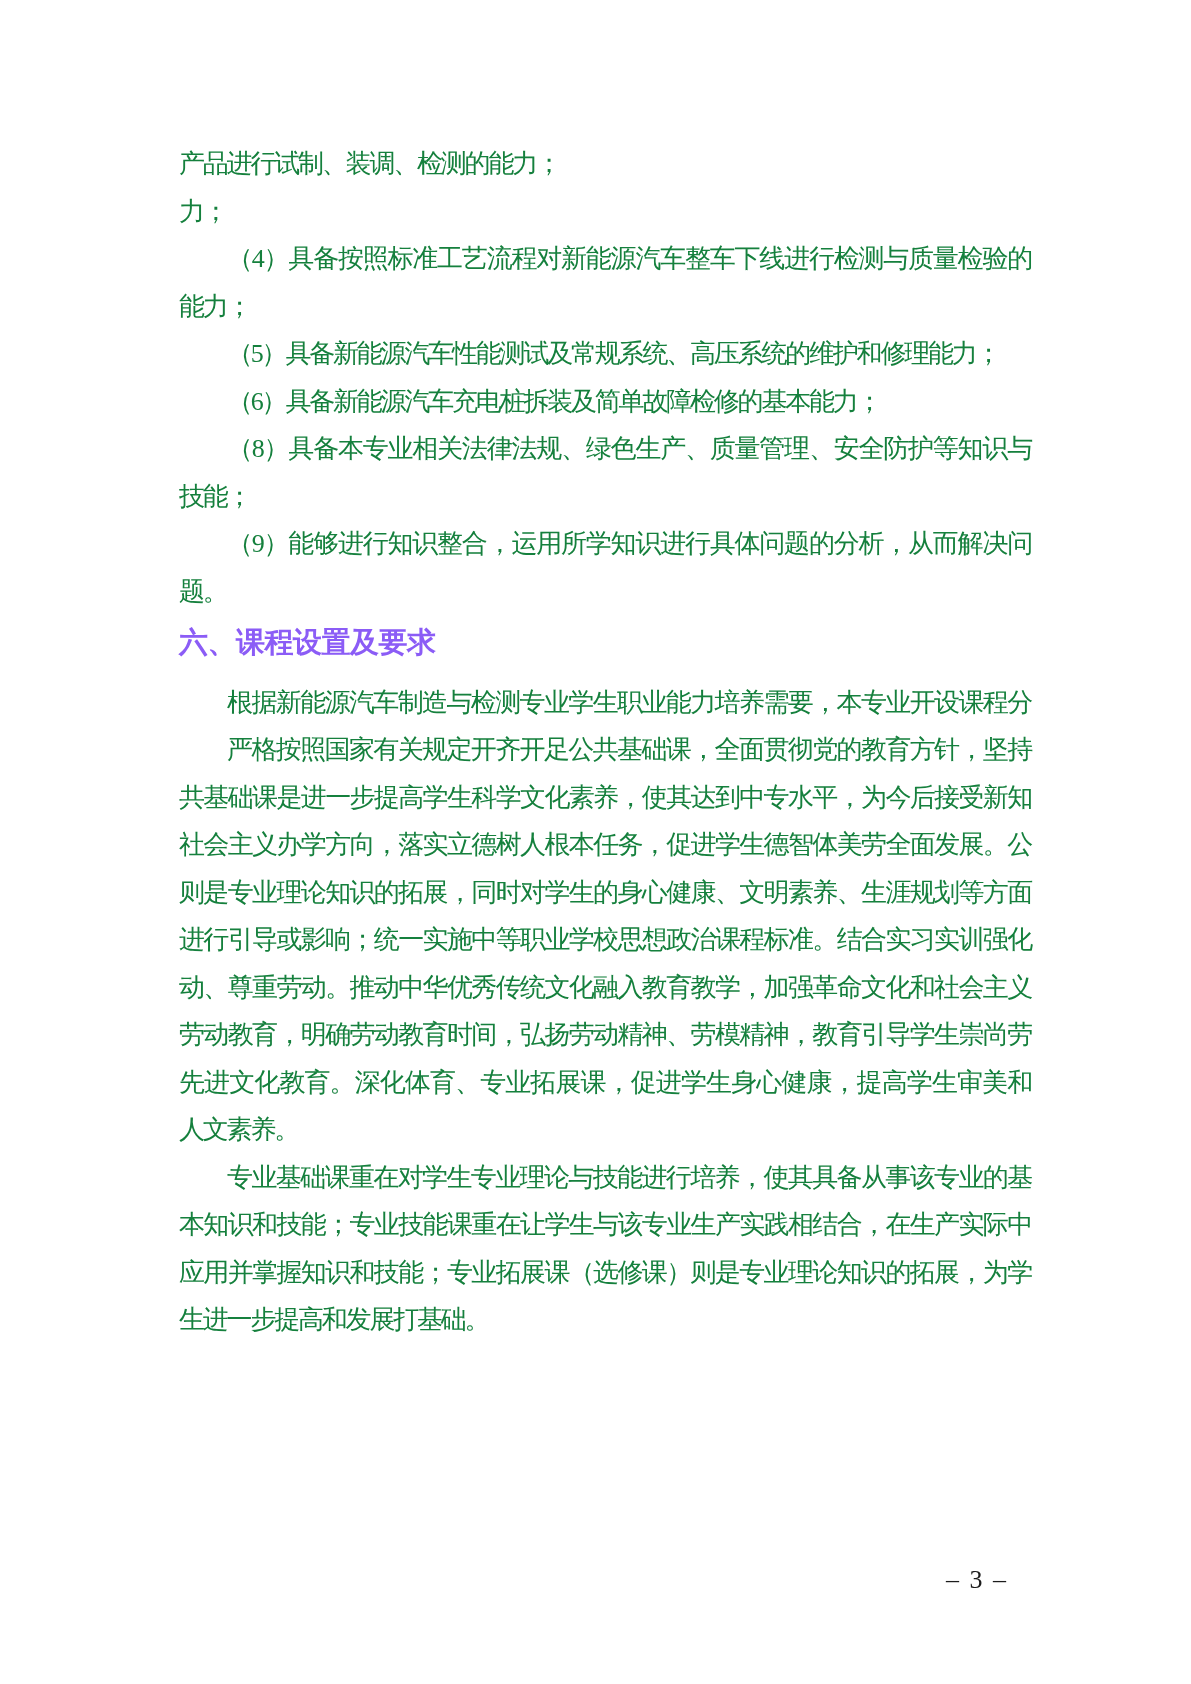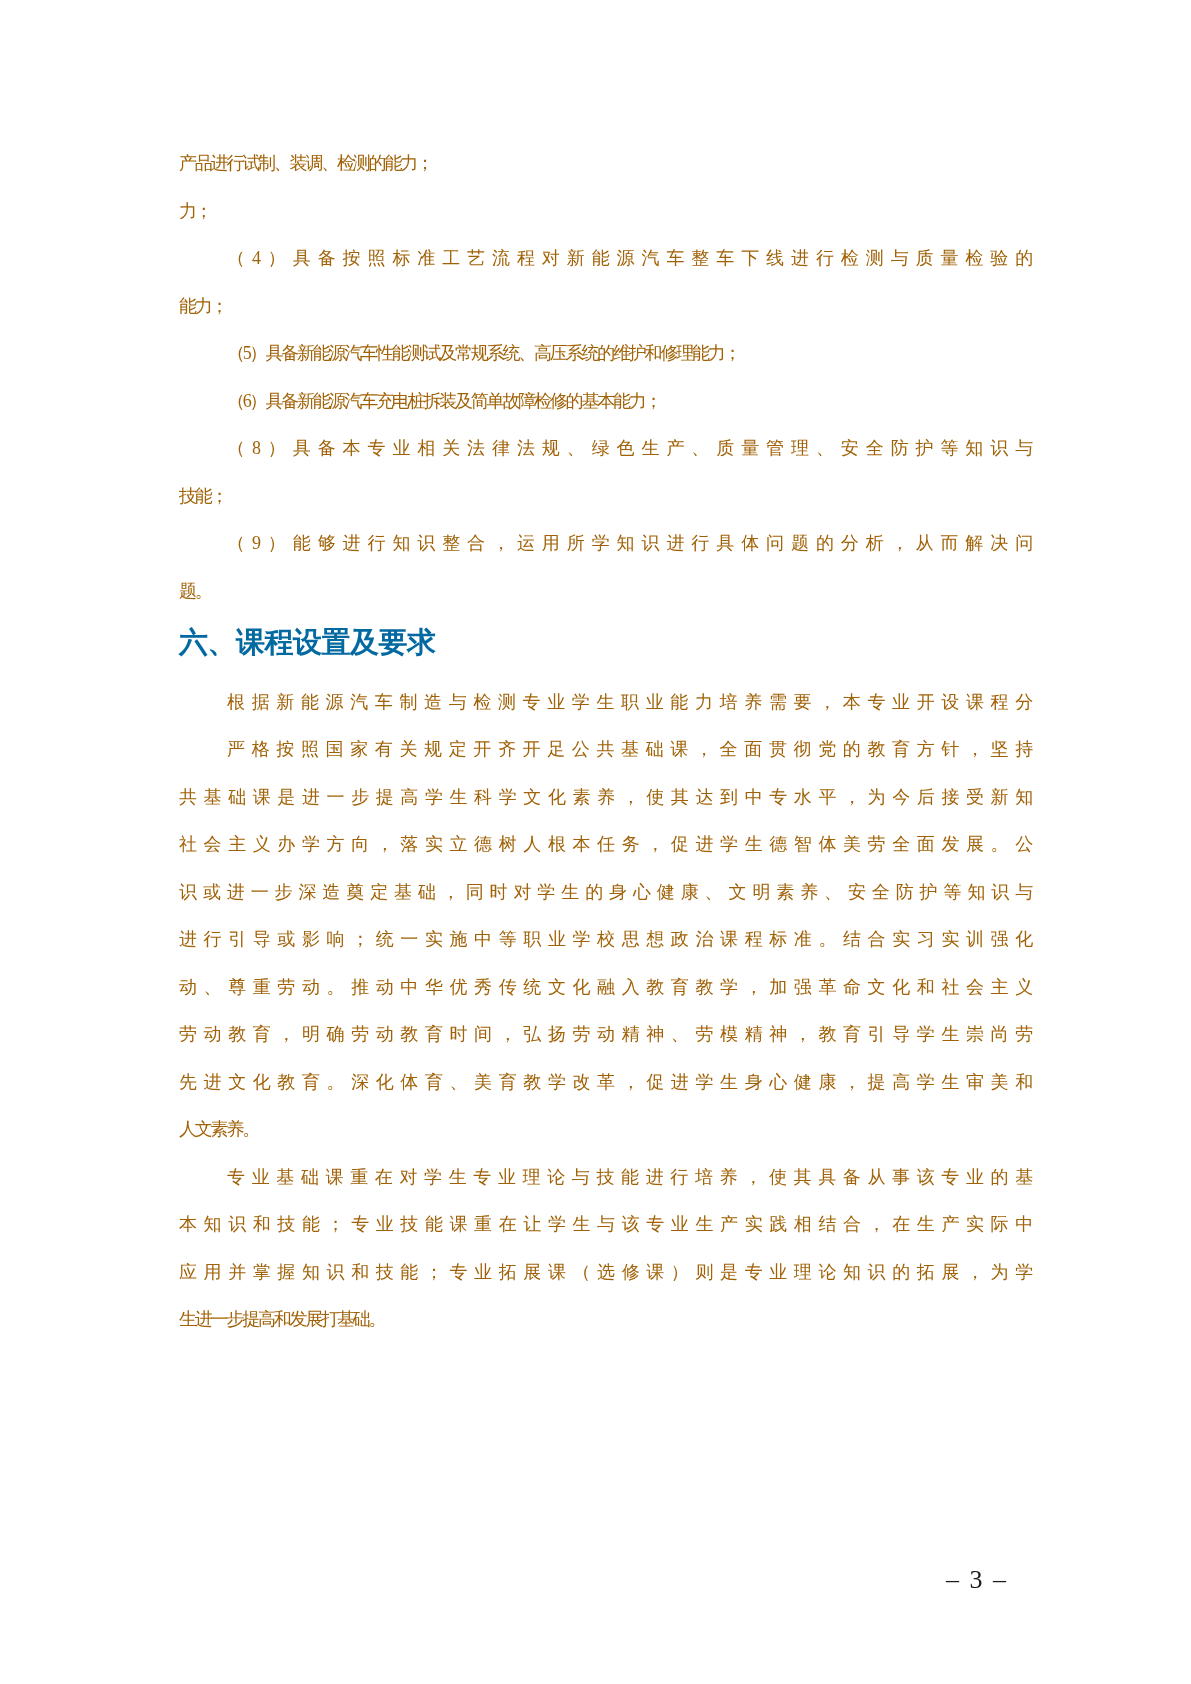--- a/index.html
+++ b/index.html
@@ -17,38 +17,38 @@
     font-family: "Liberation Serif", "DejaVu Serif", serif;
   }
   .content {
     position: absolute;
     left: 179px;
     top: 140px;
     width: 852px;
   }
   .para { margin: 0; }
   .ln {
-    font-size: 18px;
+    font-size: 26px;
     line-height: 47.5px;
     letter-spacing: -2.2px;
-    color: #a16207;
+    color: #15803d;
     text-align: justify;
     text-align-last: justify;
     white-space: normal;
   }
   .ln.first { text-indent: 48px; }
   .ln.end   { text-align-last: left; }
   .ln.tight { letter-spacing: -3.4px; }
   .heading {
     font-family: "Liberation Sans", "DejaVu Sans", sans-serif;
     font-weight: 700;
     font-size: 29px;
     line-height: 47.5px;
     letter-spacing: -0.5px;
-    color: #0369a1;
+    color: #8b5cf6;
     margin: 4px 0 12px 0;
   }
   .page-number {
     position: absolute;
     top: 1565px;
     right: 183px;
     font-size: 26px;
     letter-spacing: 2px;
     color: #1c1c1c;
   }
@@ -94,25 +94,25 @@
     <h2 class="heading">六、课程设置及要求</h2>
 
     <div class="para">
       <div class="ln first">根据新能源汽车制造与检测专业学生职业能力培养需要，本专业开设课程分</div>
     </div>
 
     <div class="para">
       <div class="ln first">严格按照国家有关规定开齐开足公共基础课，全面贯彻党的教育方针，坚持</div>
       <div class="ln">共基础课是进一步提高学生科学文化素养，使其达到中专水平，为今后接受新知</div>
       <div class="ln">社会主义办学方向，落实立德树人根本任务，促进学生德智体美劳全面发展。公</div>
-      <div class="ln">识或进一步深造奠定基础，同时对学生的身心健康、文明素养、安全防护等知识与</div>
+      <div class="ln">则是专业理论知识的拓展，同时对学生的身心健康、文明素养、生涯规划等方面</div>
       <div class="ln">进行引导或影响；统一实施中等职业学校思想政治课程标准。结合实习实训强化</div>
       <div class="ln">动、尊重劳动。推动中华优秀传统文化融入教育教学，加强革命文化和社会主义</div>
       <div class="ln">劳动教育，明确劳动教育时间，弘扬劳动精神、劳模精神，教育引导学生崇尚劳</div>
-      <div class="ln">先进文化教育。深化体育、美育教学改革，促进学生身心健康，提高学生审美和</div>
+      <div class="ln">先进文化教育。深化体育、专业拓展课，促进学生身心健康，提高学生审美和</div>
       <div class="ln end">人文素养。</div>
     </div>
 
     <div class="para">
       <div class="ln first">专业基础课重在对学生专业理论与技能进行培养，使其具备从事该专业的基</div>
       <div class="ln">本知识和技能；专业技能课重在让学生与该专业生产实践相结合，在生产实际中</div>
       <div class="ln">应用并掌握知识和技能；专业拓展课（选修课）则是专业理论知识的拓展，为学</div>
       <div class="ln end">生进一步提高和发展打基础。</div>
     </div>
 

